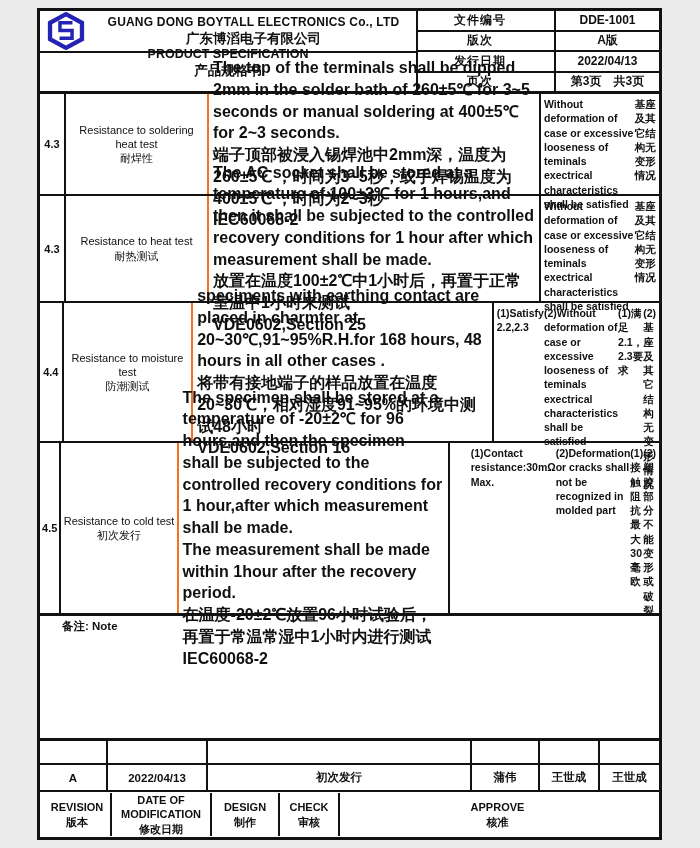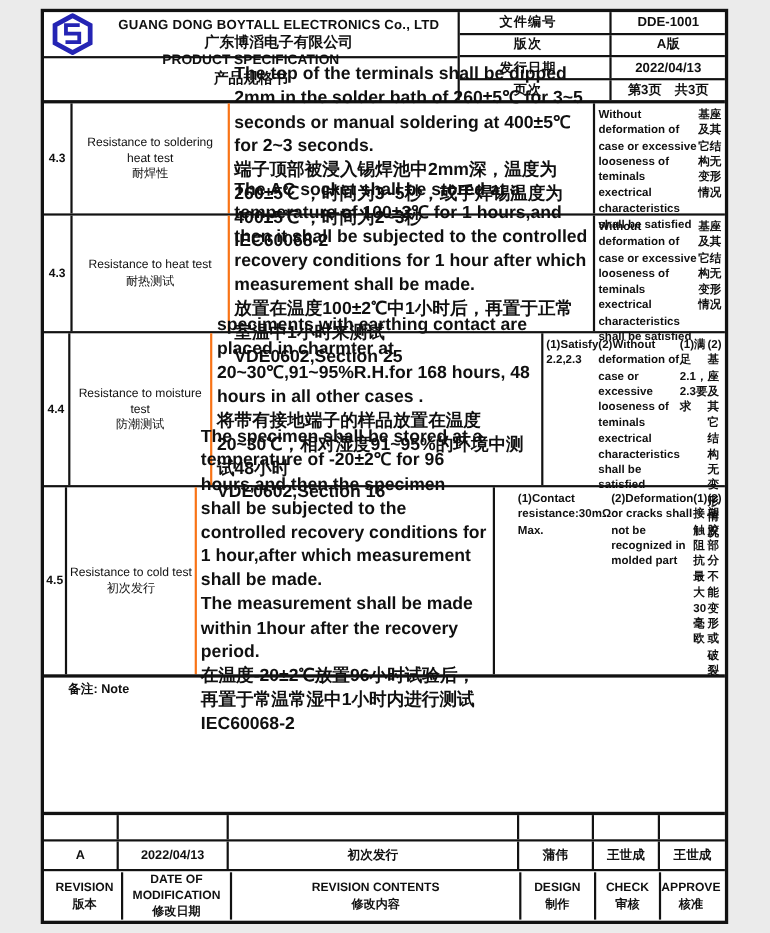--- a/index.html
+++ b/index.html
@@ -202,24 +202,20 @@
       </div>
       <div class="rev-row rev-header">
         <div class="rc-1">
             <div>REVISION</div>
             <div>版本</div>
           </div>
         <div class="rc-2">
             <div>DATE OF MODIFICATION</div>
             <div>修改日期</div>
           </div>
-        <div class="rc-3">
-            <div>REVISION CONTENTS</div>
-            <div>修改内容</div>
-          </div>
         <div class="rc-4">
             <div>DESIGN</div>
             <div>制作</div>
           </div>
         <div class="rc-5">
             <div>CHECK</div>
             <div>审核</div>
           </div>
         <div class="rc-6">
             <div>APPROVE</div>

